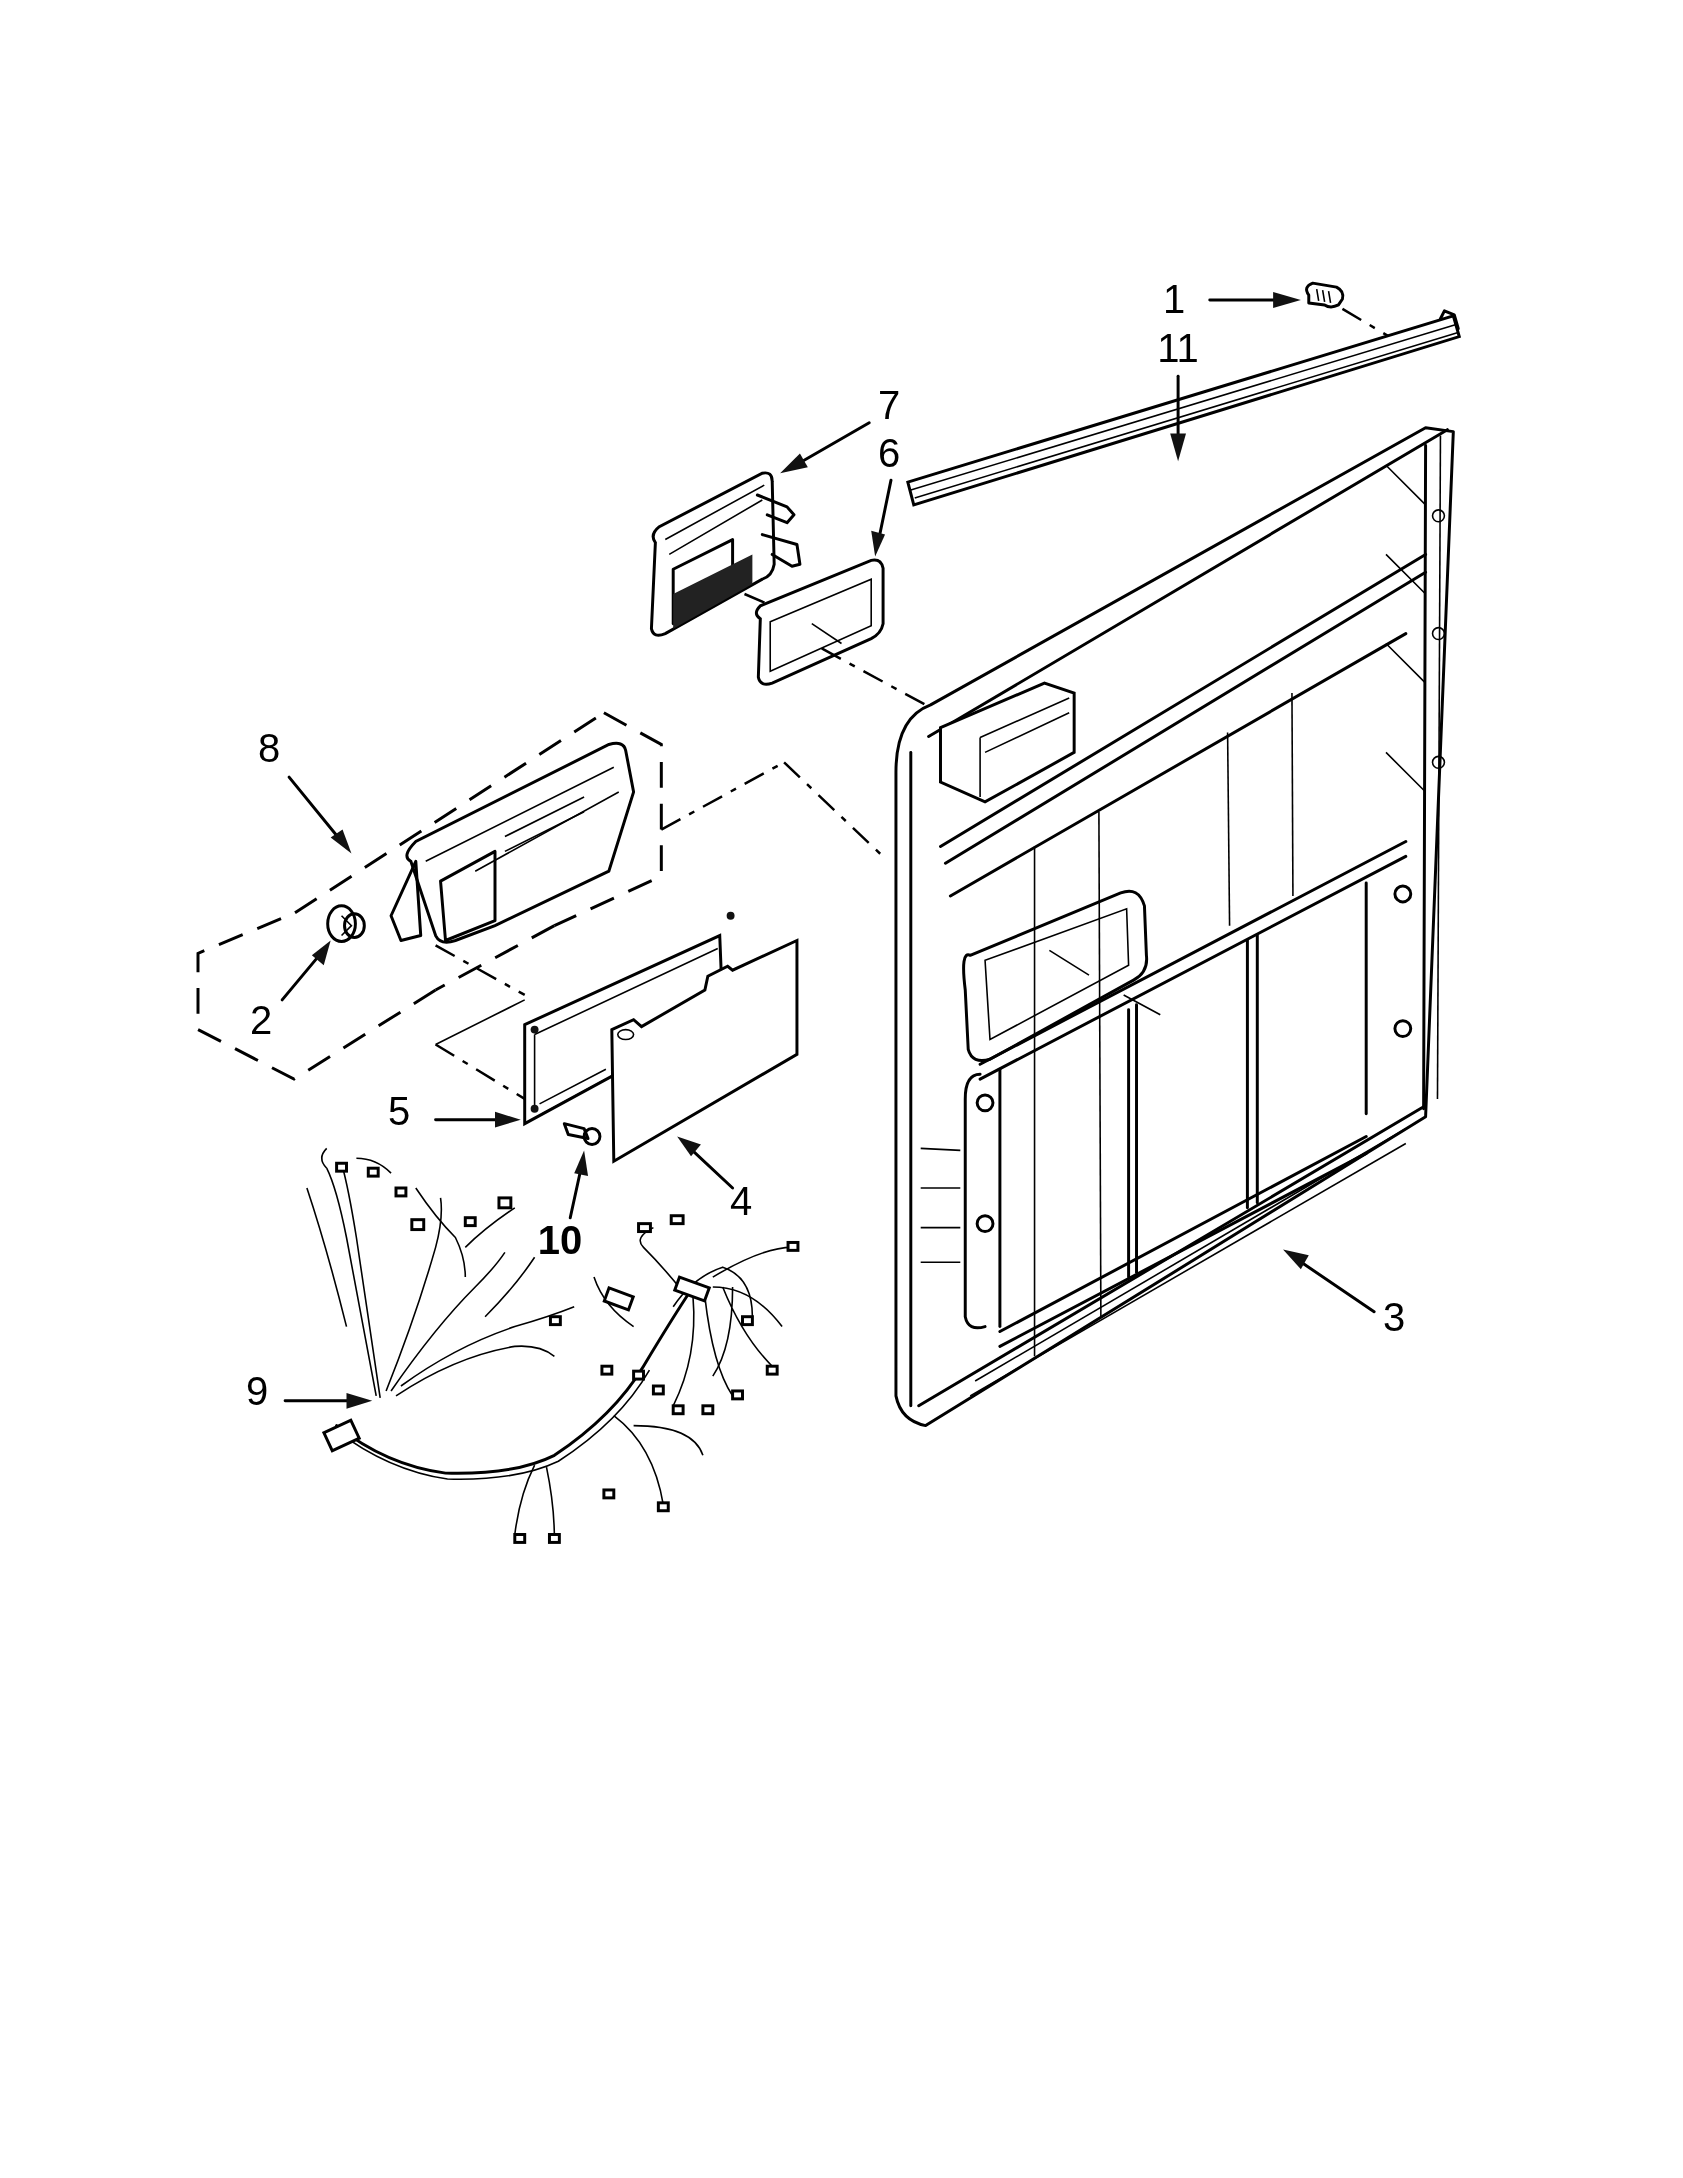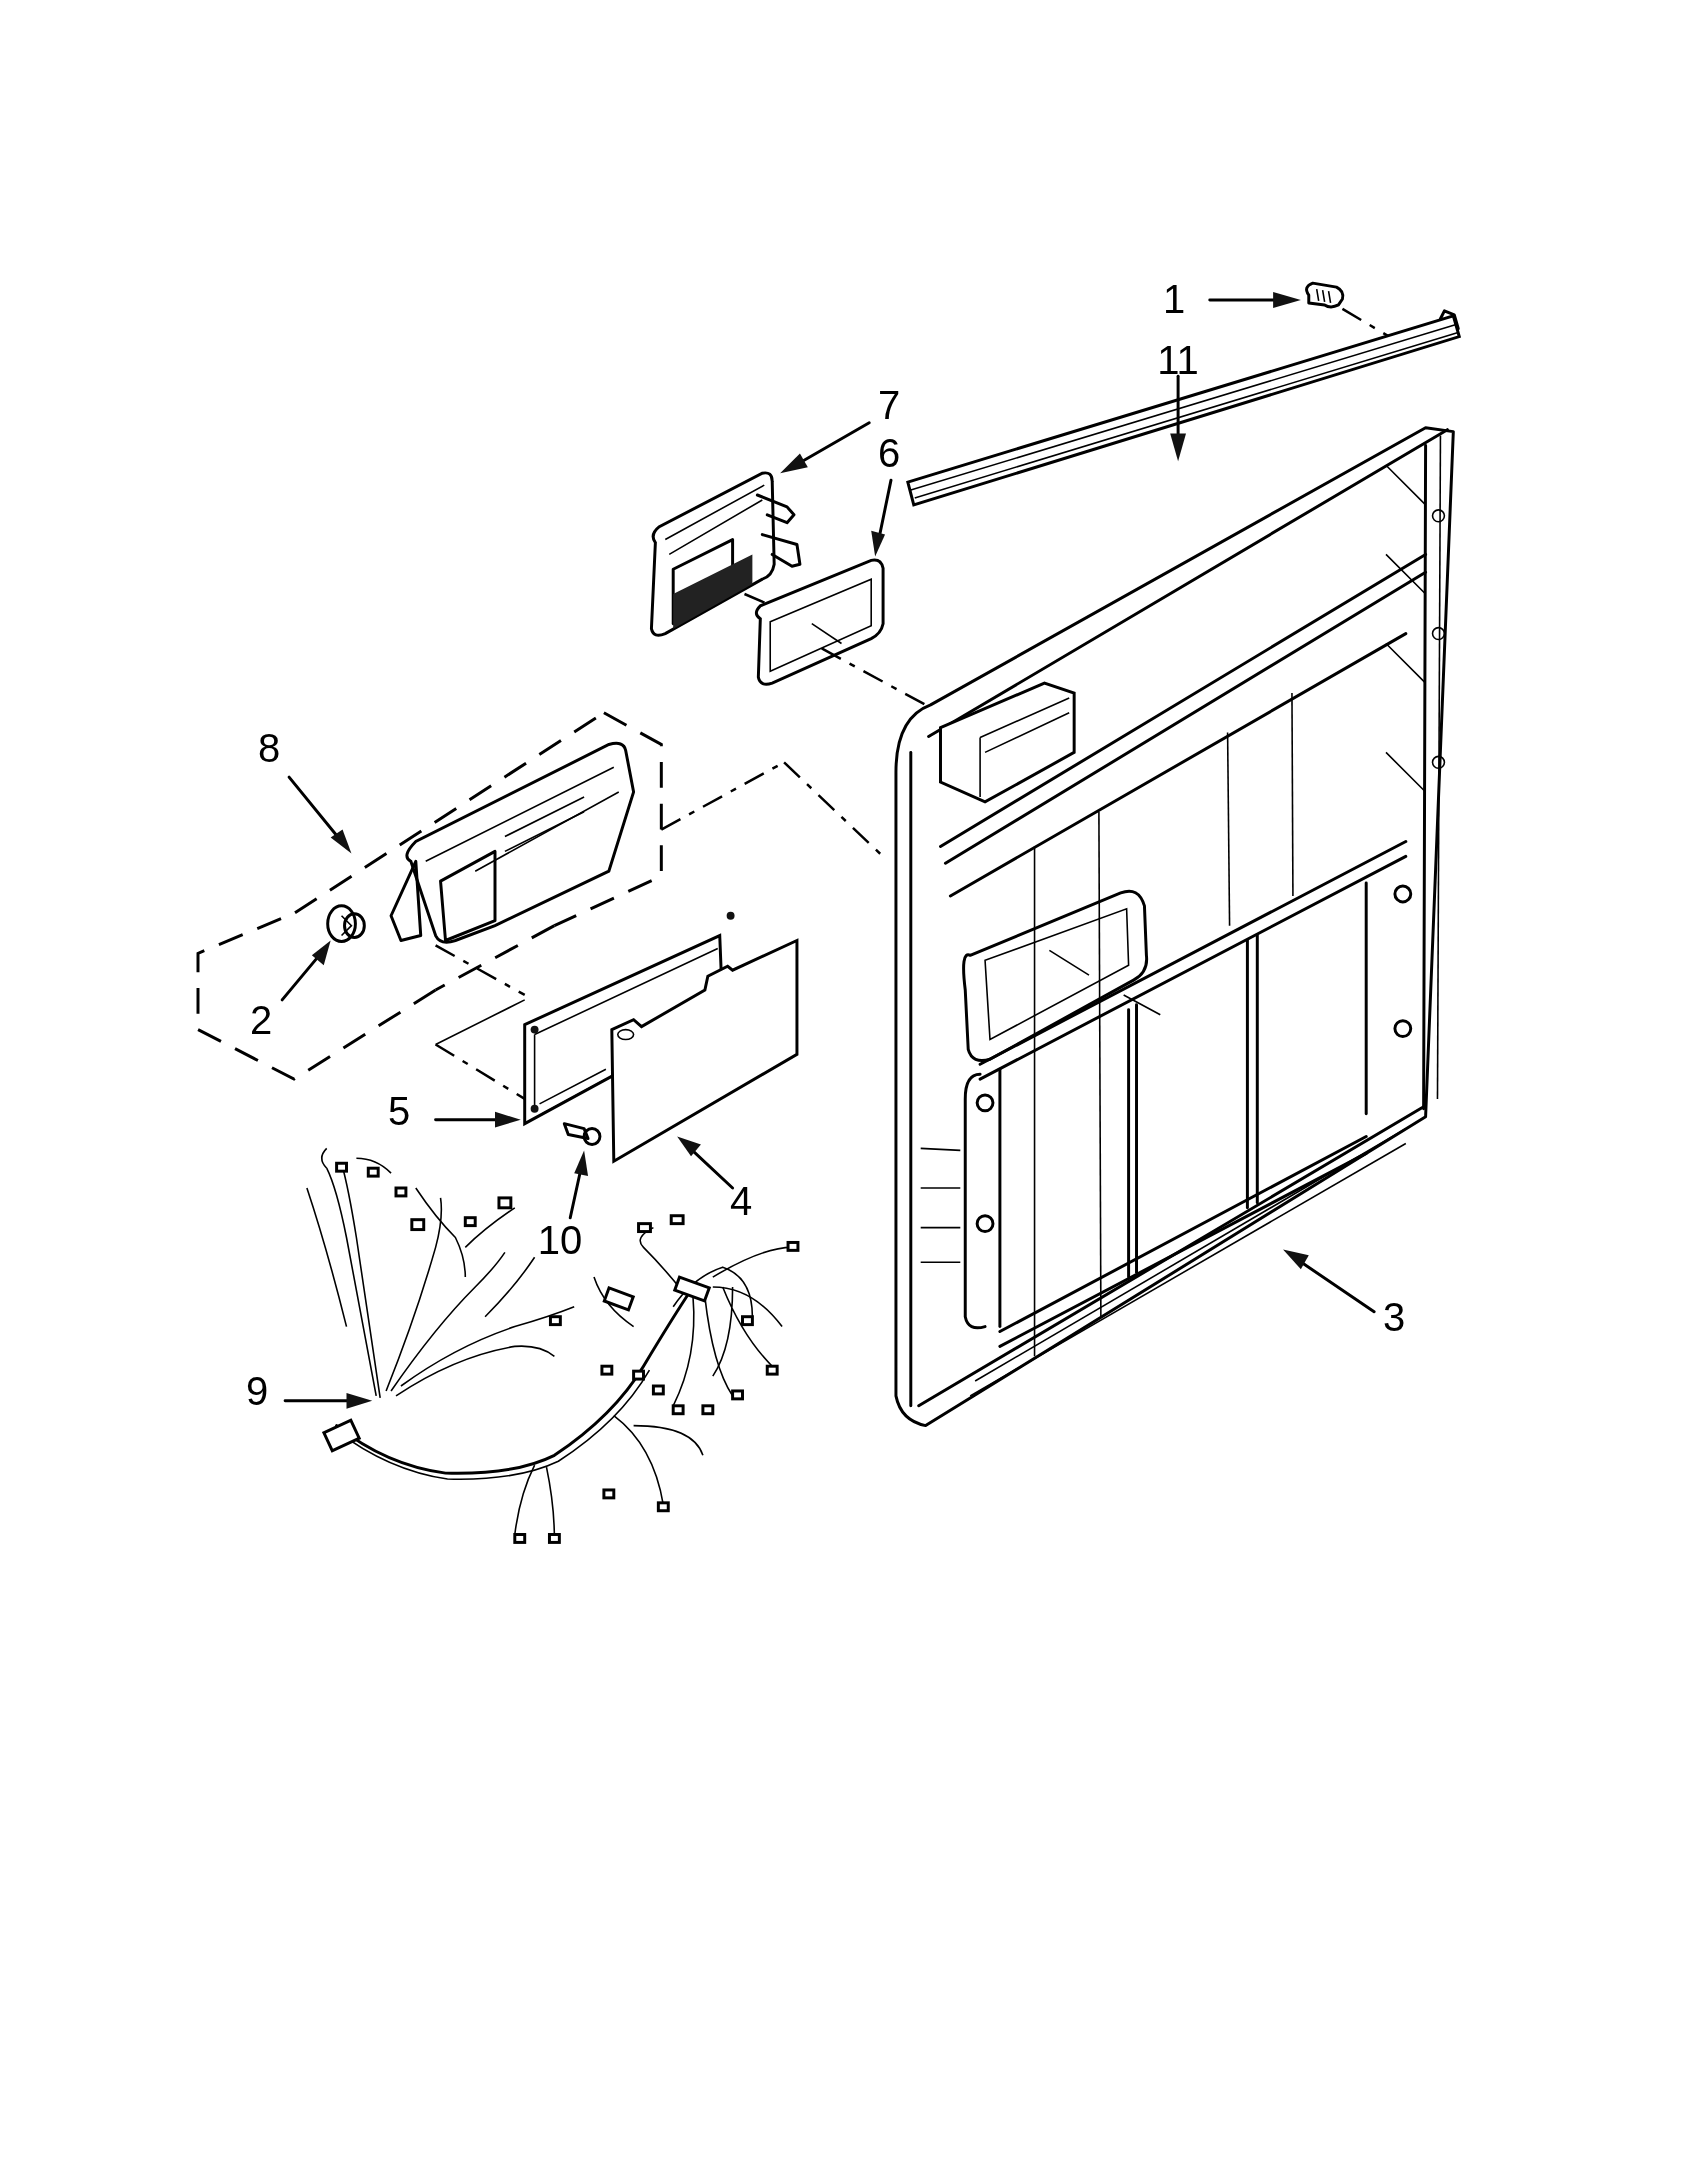--- a/index.html
+++ b/index.html
@@ -255,24 +255,24 @@
     </g>
 
     <g>
       <line class="ln" x1="288" y1="1415" x2="360" y2="1415"></line>
       <polygon class="dark" points="376,1415 350,1407 350,1423"></polygon>
     </g>
   </svg>
 
   
   <div class="callout" style="left:1174px;top:299px;">1</div>
-  <div class="callout" style="left:1178px;top:348px;margin-top:12px;">11</div>
+  <div class="callout" style="left:1178px;top:348px;">11</div>
   <div class="callout" style="left:889px;top:405px;">7</div>
   <div class="callout" style="left:889px;top:453px;">6</div>
   <div class="callout" style="left:269px;top:748px;">8</div>
   <div class="callout" style="left:261px;top:1020px;">2</div>
   <div class="callout" style="left:399px;top:1111px;">5</div>
   <div class="callout" style="left:741px;top:1201px;">4</div>
-  <div class="callout" style="left:560px;top:1240px;">10</div>
+  <div class="callout" style="left:560px;top:1240px;font-weight:bold;">10</div>
   <div class="callout" style="left:1394px;top:1317px;">3</div>
   <div class="callout" style="left:257px;top:1391px;">9</div>
 </div>
 
 
 </body></html>

